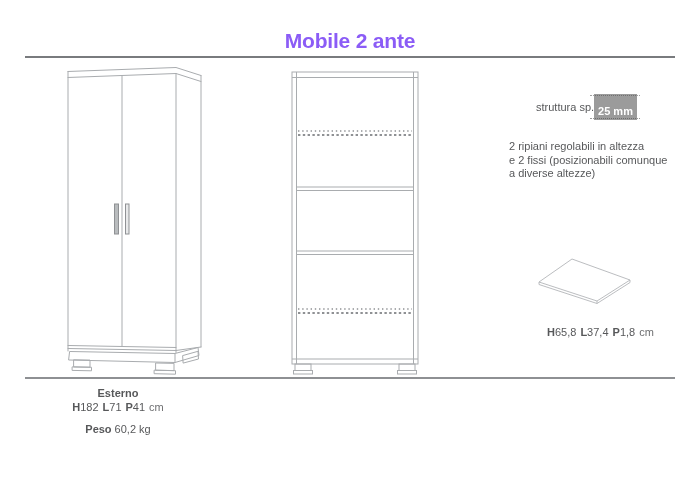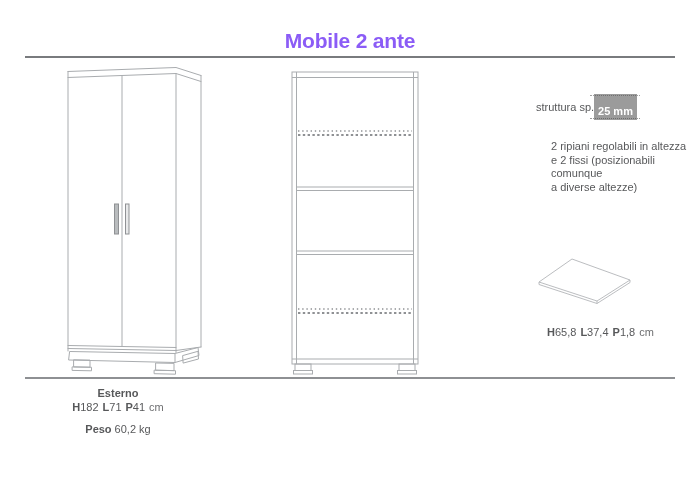--- a/index.html
+++ b/index.html
@@ -28,21 +28,21 @@
     font-weight:bold;font-size:11px;padding:11px 4px 2px 4px;line-height:13px;
   }
   .badge::before{
     content:"";position:absolute;left:-4px;right:-3px;top:1px;
     border-top:1px dotted rgba(70,70,70,.5);
   }
   .badge::after{
     content:"";position:absolute;left:-4px;right:-3px;bottom:1px;
     border-bottom:1px dotted rgba(70,70,70,.55);
   }
-  .note{position:absolute;left:551px;top:140px;font-size:11px;line-height:13.5px;}
+  .note{position:absolute;left:509px;top:140px;font-size:11px;line-height:13.5px;}
   .dims{font-size:11px;white-space:nowrap;}
   .dims b{font-weight:bold;}
   .dims .num{margin-right:4px;}
   .dims .unit{color:#6d6e70;}
   .shelf-dims{position:absolute;left:547px;top:326px;}
   .block{position:absolute;top:387px;width:160px;text-align:center;font-size:11px;}
   .blk-esterno{left:38px;}
   .blk-interno{left:272px;}
   .blk-title{font-weight:bold;margin-bottom:2px;}
   .peso{margin-top:10px;font-size:11px;}

